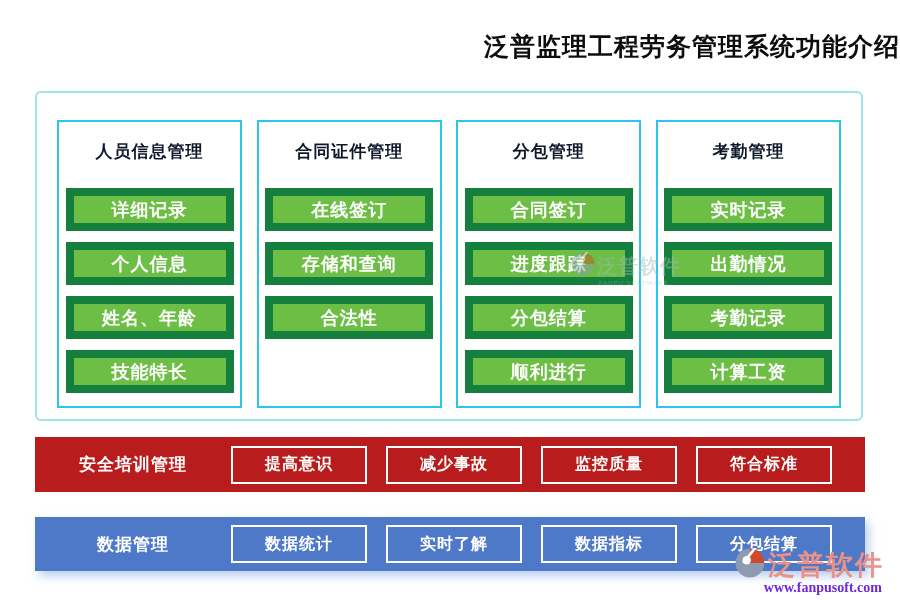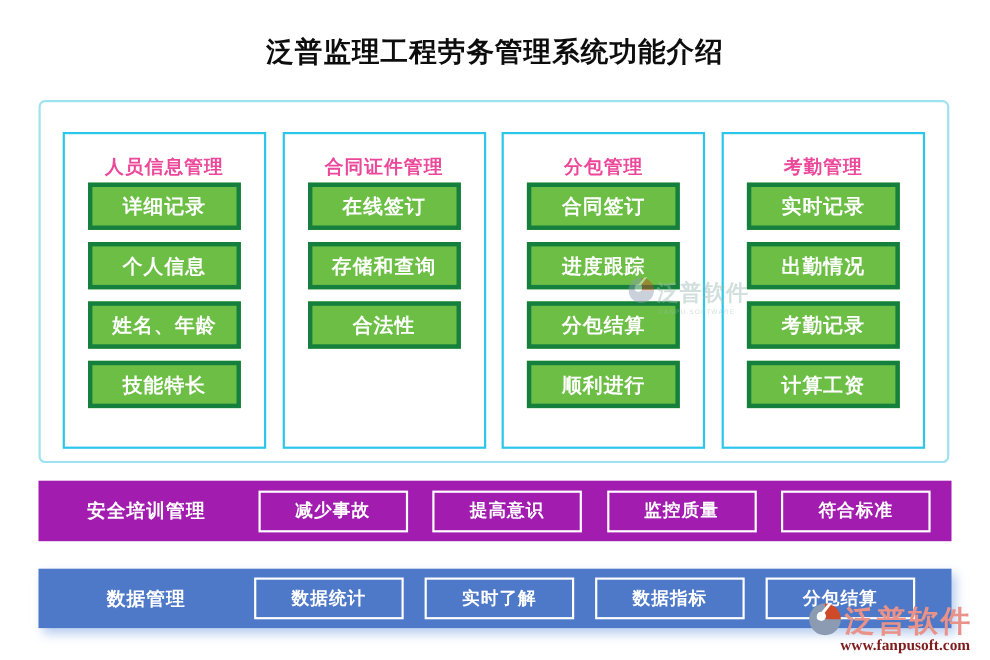--- a/index.html
+++ b/index.html
@@ -1,54 +1,54 @@
 <!DOCTYPE html>
 <html><head>
 <meta charset="utf-8">
 <style>
   html,body { margin:0; padding:0; background:#fff; }
   body { width:900px; height:600px; font-family:"Liberation Sans", sans-serif; }
   .stage { position:relative; width:900px; height:600px; background:#fff; overflow:hidden; }
 
   .page-title {
     position:absolute; top:30px; left:0; width:100%;
-    margin:0; text-align:center;
+    margin:0; text-align:right;
     font-size:25px; font-weight:bold; color:#0d0d0d; letter-spacing:1px;
   }
 
   .outer-panel {
     position:absolute; left:35px; top:91px; width:828px; height:330px;
     border:2px solid #9FE2EF; border-radius:6px; box-sizing:border-box;
     display:flex; justify-content:space-between;
     padding:27px 20px 0 20px;
   }
 
   .module-card {
     width:185px; height:288px; box-sizing:border-box;
     border:2px solid #2BC6E9; background:#fff;
     padding-top:18px;
   }
   .module-title {
-    text-align:center; font-size:17px; font-weight:bold; color:#ec4899;
-    height:24px; line-height:24px; margin-bottom:2px; letter-spacing:1px;
+    text-align:center; font-size:17px; font-weight:bold; color:#0f172a;
+    height:24px; line-height:24px; margin-bottom:24px; letter-spacing:1px;
   }
   .feature-btn {
-    width:139px; height:43px; box-sizing:border-box;
+    width:168px; height:43px; box-sizing:border-box;
     margin:0 auto 11px auto;
-    background:#6CBE45; border:4px solid #15803d;
+    background:#6CBE45; border:8px solid #15803d;
     color:#fff; font-size:18px; font-weight:bold; letter-spacing:1px;
     display:flex; align-items:center; justify-content:center;
     cursor:pointer;
   }
 
   .band {
     position:absolute; left:35px; width:830px;
     display:flex; align-items:center; color:#fff;
   }
-  .band-1 { top:437px; height:55px; background:#a21caf;justify-content:space-between; }
+  .band-1 { top:437px; height:55px; background:#b91c1c; }
   .band-2 { top:517px; height:54px; background:#4E79C8;
             box-shadow:4px 5px 9px rgba(130,165,225,0.55); }
   .band-label {
     flex:0 0 196px; text-align:center;
     font-size:17px; font-weight:bold; letter-spacing:1px;
   }
   .tag-btn {
     width:136px; height:38px; box-sizing:border-box;
     border:2px solid #fff; margin-right:19px;
     display:flex; align-items:center; justify-content:center;
@@ -62,21 +62,21 @@
   }
   .wm-row { display:flex; align-items:center; gap:2px; }
   .wm-brand { font-size:20px; font-weight:bold; color:#9DBBB4; letter-spacing:1px; }
   .wm-sub { font-size:6px; color:#9DBBB4; letter-spacing:1px; margin-left:28px; }
 
   .brand-logo { position:absolute; right:16px; bottom:4px; z-index:6; }
   .logo-row { display:flex; align-items:center; gap:3px; justify-content:flex-end; }
   .brand-name { font-size:27px; font-weight:bold; color:#EA9287; letter-spacing:2px; }
   .brand-url {
     font-family:"Liberation Serif", serif; font-size:14px; font-weight:bold;
-    color:#7f1d1d; text-align:right; margin-top:-3px; padding-right:2px;
+    color:#6d28d9; text-align:right; margin-top:-3px; padding-right:2px;
   }
 </style>
 </head>
 <body>
 
 <div class="stage">
 
   <h1 class="page-title">泛普监理工程劳务管理系统功能介绍</h1>
 
   <div class="outer-panel">
@@ -124,22 +124,22 @@
           <circle cx="39" cy="41" r="14" fill="#fff"></circle>
         </svg>
       </span>
       <span class="wm-brand">泛普软件</span>
     </div>
     <div class="wm-sub">FANPU SOFTWARE</div>
   </div>
 
   <div class="band band-1">
     <div class="band-label">安全培训管理</div>
+    <div class="tag-btn">提高意识</div>
     <div class="tag-btn">减少事故</div>
-    <div class="tag-btn">提高意识</div>
     <div class="tag-btn">监控质量</div>
     <div class="tag-btn">符合标准</div>
   </div>
 
   <div class="band band-2">
     <div class="band-label">数据管理</div>
     <div class="tag-btn">数据统计</div>
     <div class="tag-btn">实时了解</div>
     <div class="tag-btn">数据指标</div>
     <div class="tag-btn">分包结算</div>

